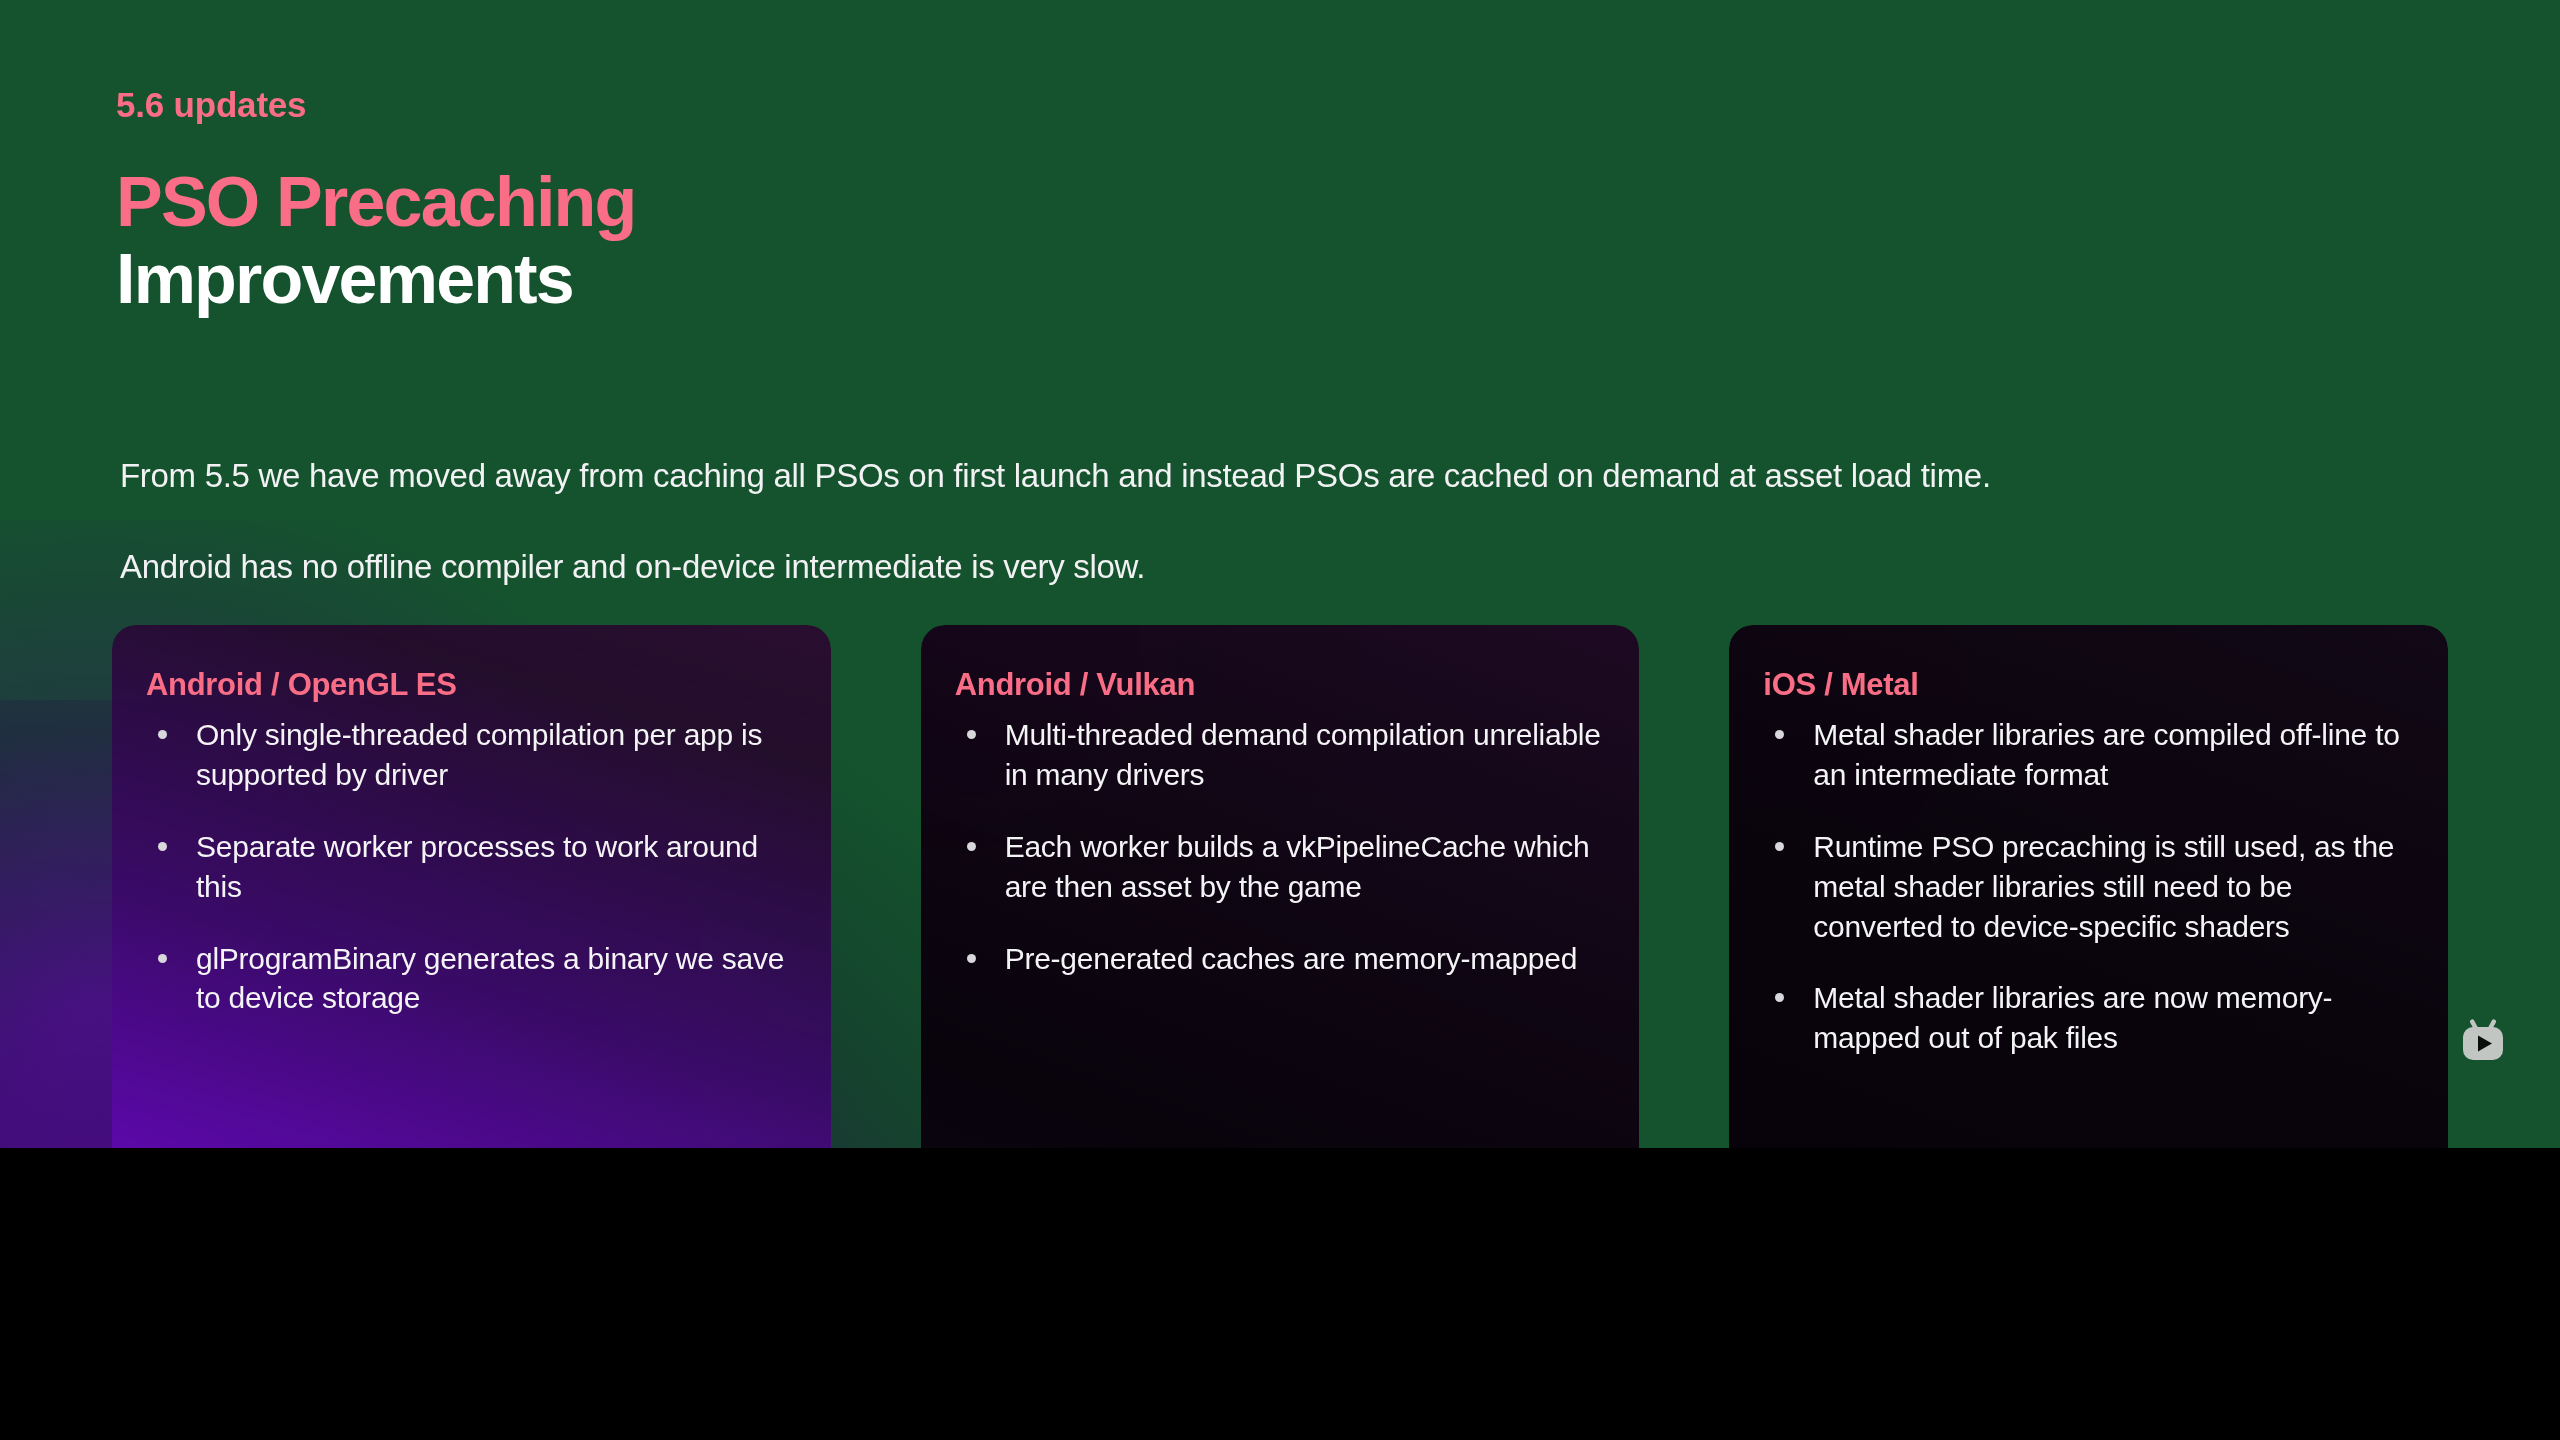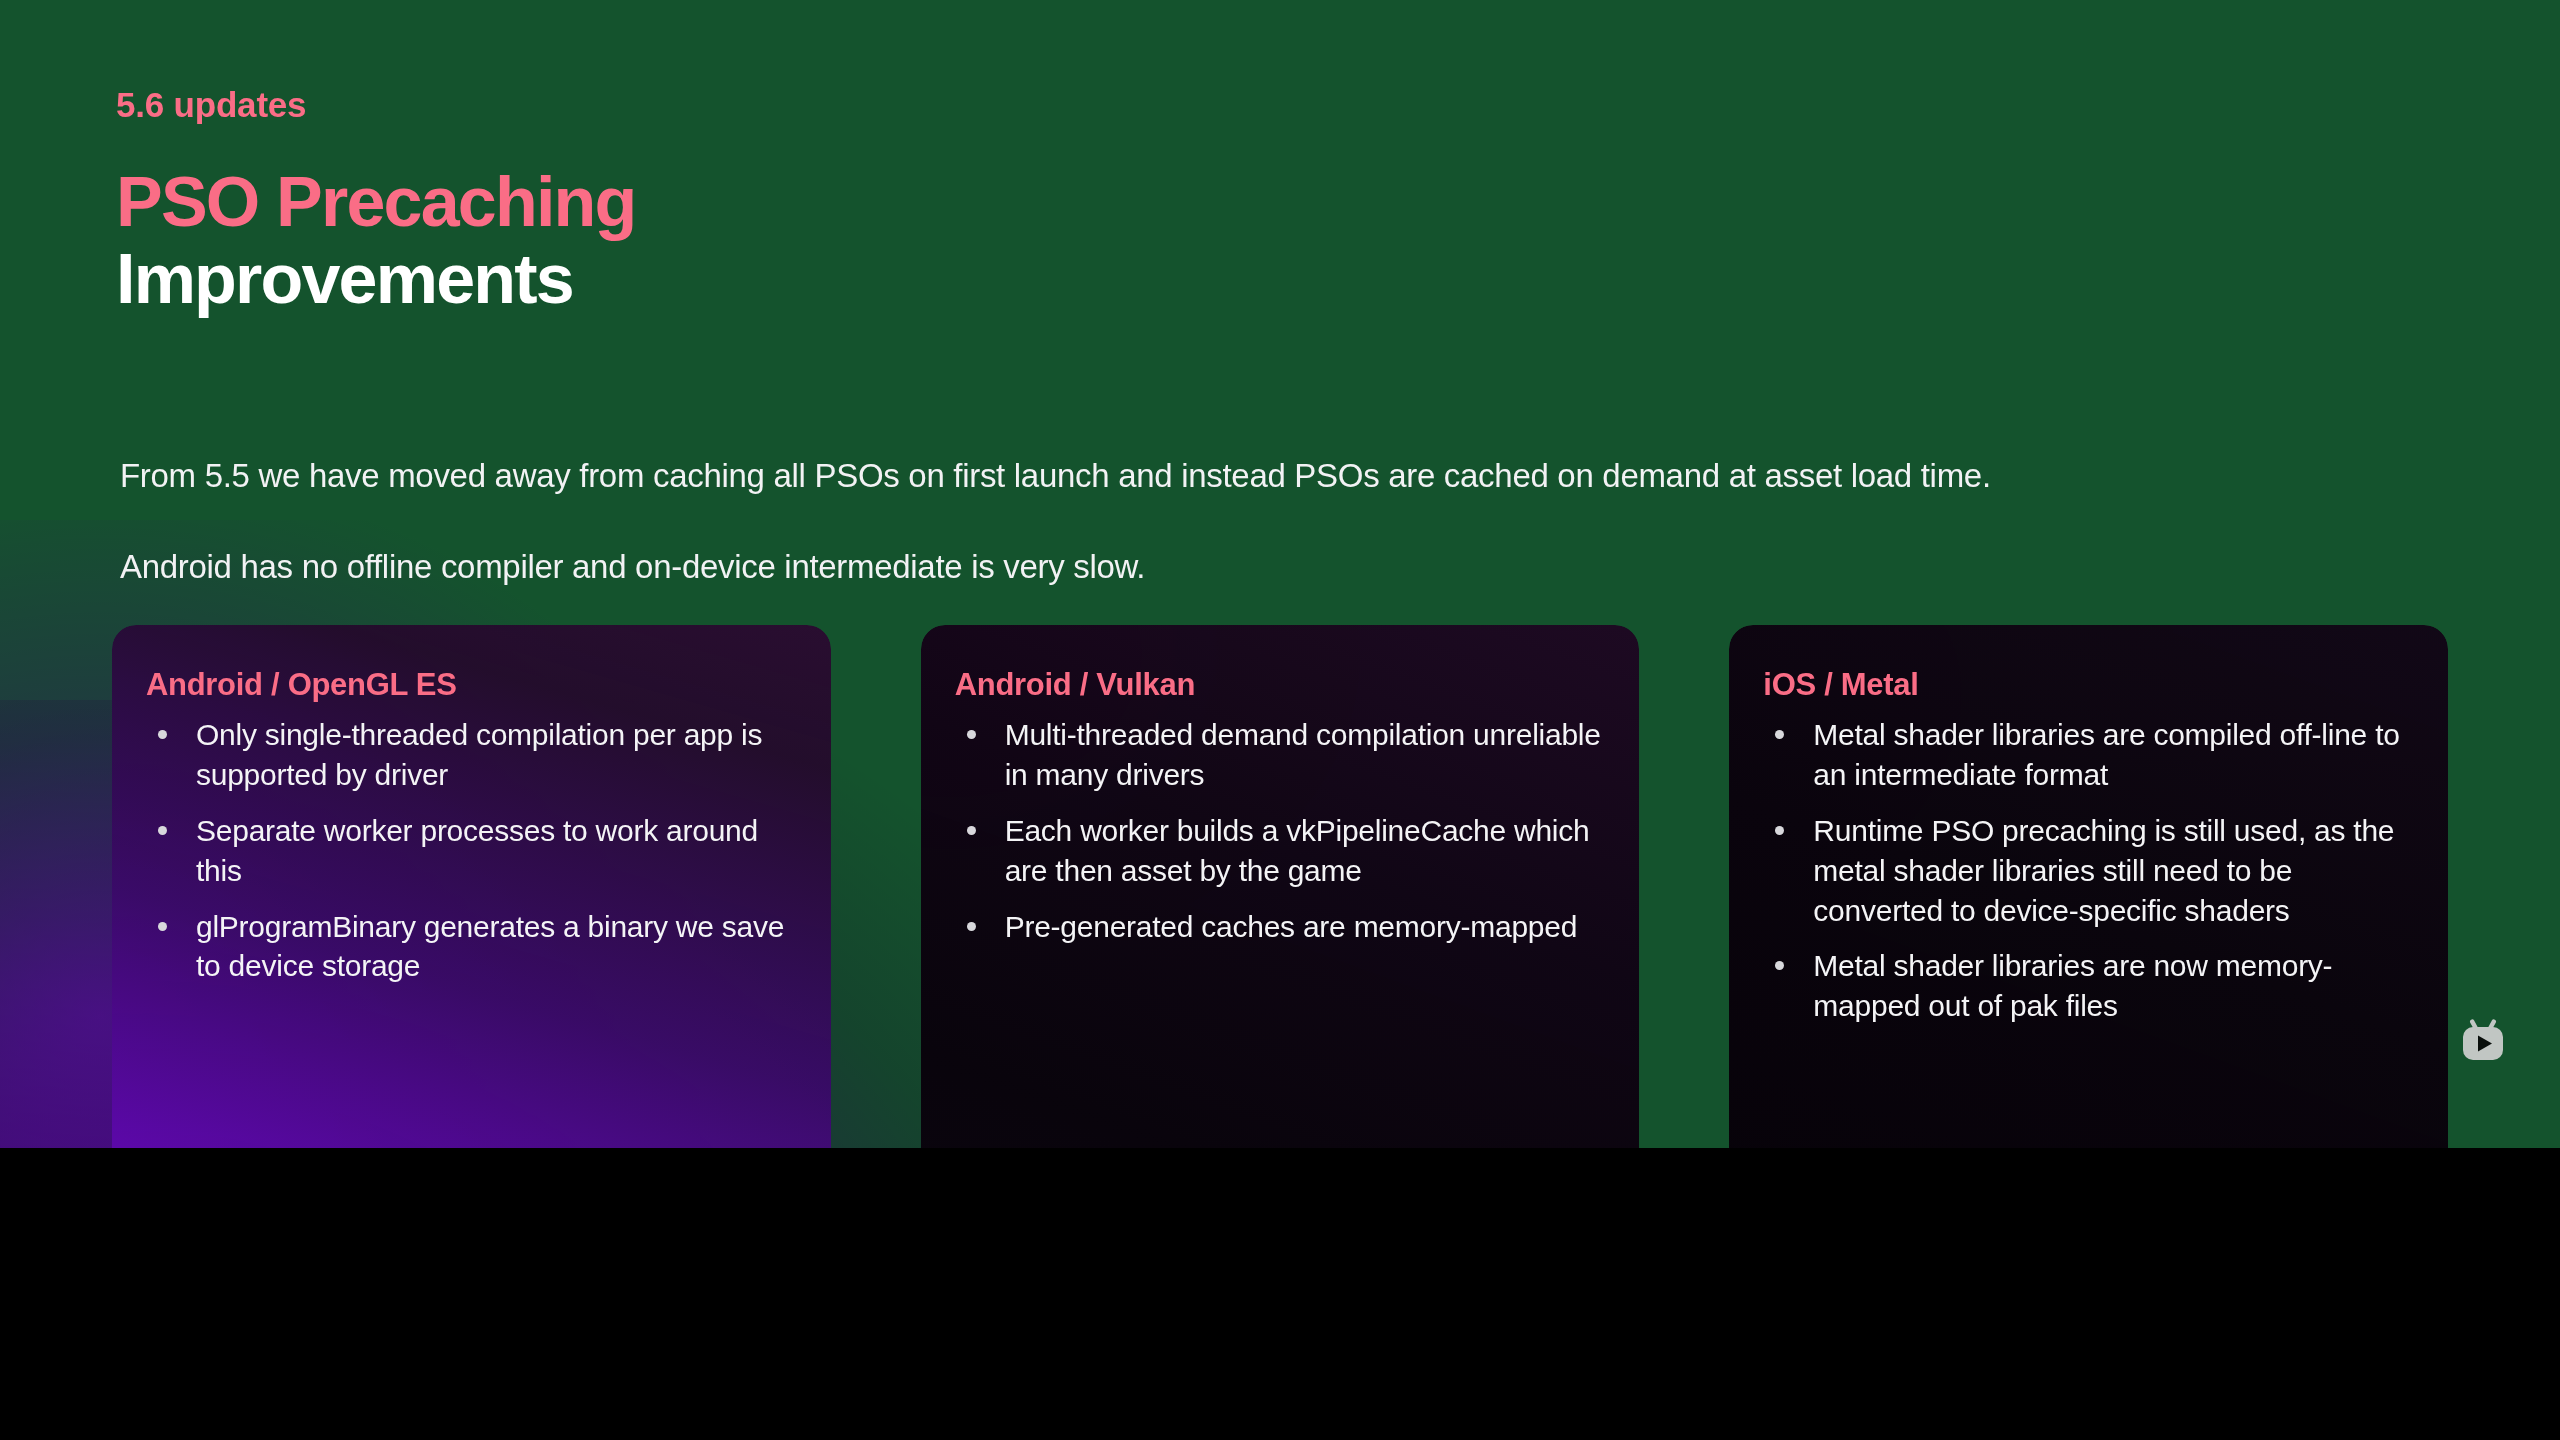--- a/index.html
+++ b/index.html
@@ -133,21 +133,21 @@
     font-weight: bold;
     letter-spacing: -0.3px;
     margin-bottom: 12px;
     margin-left: 4px;
   }
 
   ul.bullets { list-style: none; }
   ul.bullets li {
     position: relative;
     padding-left: 54px;
-    margin-top: 16px;
+    margin-top: 32px;
     color: #f4f4f6;
     font-size: 30px;
     line-height: 1.33;
     letter-spacing: -0.25px;
   }
   ul.bullets li:first-child { margin-top: 6px; }
   ul.bullets li .dot {
     position: absolute;
     left: 16px;
     top: 15px;

